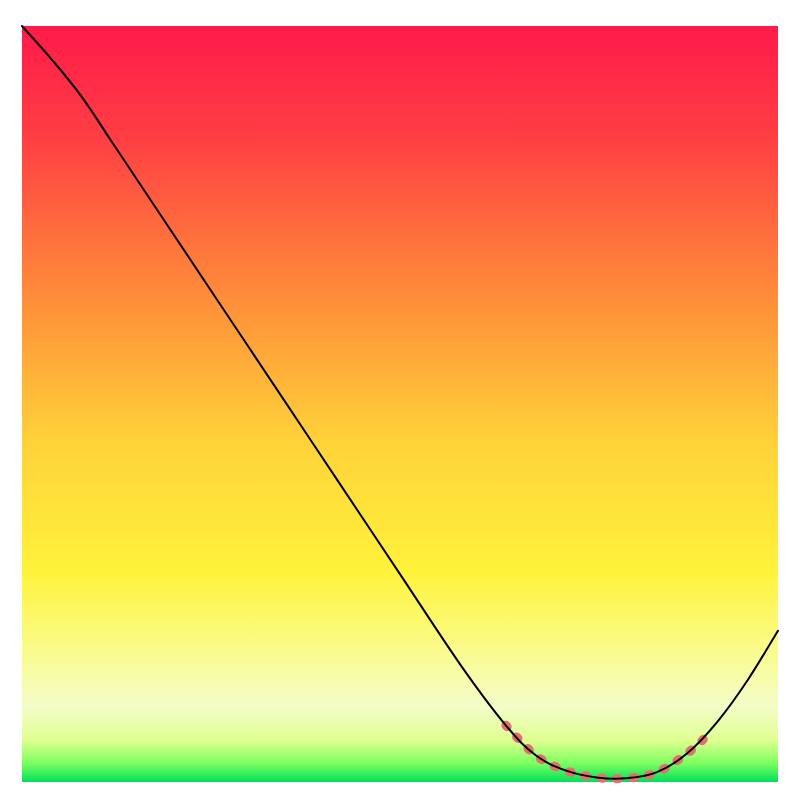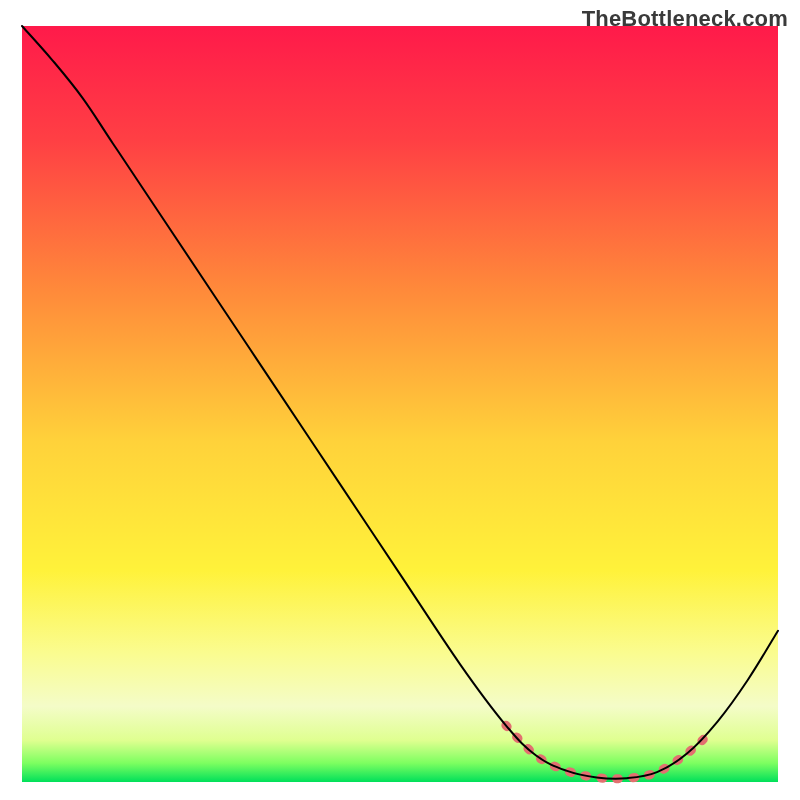--- a/index.html
+++ b/index.html
@@ -29,21 +29,20 @@
   svg.plot {
     position: absolute;
     left: 0;
     top: 0;
   }
 </style>
 </head>
 <body>
 
 <div class="stage">
-  <div class="watermark">TheBottleneck.com</div>
 
   <svg class="plot" width="800" height="800" viewBox="0 0 800 800">
     <defs>
       <linearGradient id="bgGrad" x1="0" y1="0" x2="0" y2="1">
           <stop offset="0%" stop-color="#ff1a4a"></stop>
           <stop offset="15%" stop-color="#ff3f44"></stop>
           <stop offset="35%" stop-color="#ff8a3a"></stop>
           <stop offset="55.00000000000001%" stop-color="#ffd23a"></stop>
           <stop offset="72%" stop-color="#fff23a"></stop>
           <stop offset="83%" stop-color="#fafc90"></stop>

